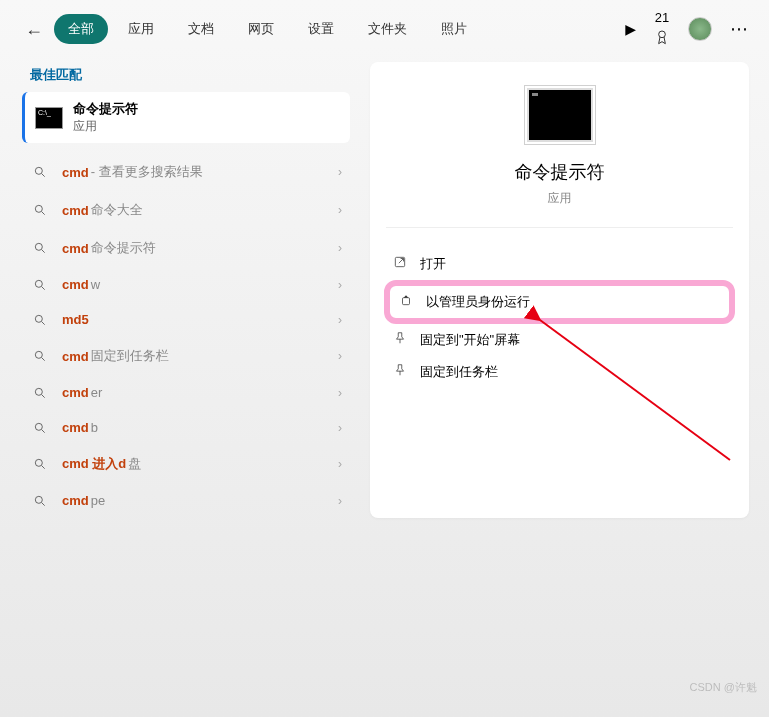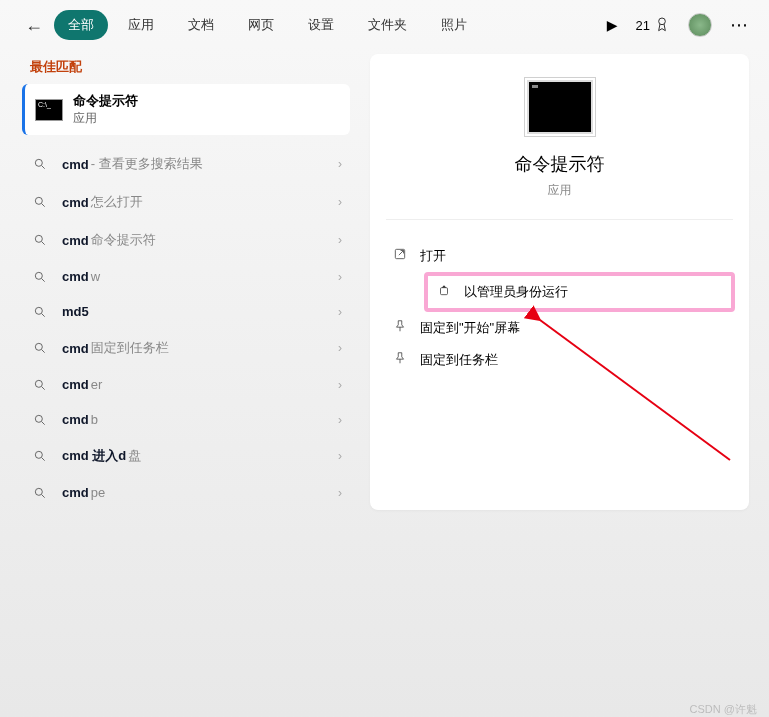--- a/index.html
+++ b/index.html
@@ -3,52 +3,52 @@
 <meta charset="utf-8">
 <style>
 * { box-sizing: border-box; margin: 0; padding: 0; font-family: "Segoe UI", "Microsoft YaHei", sans-serif; }
 body { width: 769px; height: 717px; background: linear-gradient(to bottom, #f8f8f8, #e8e8e8); overflow: hidden; position: relative; }
 .header { display: flex; align-items: center; padding: 10px 20px; gap: 6px; }
 .back { width: 28px; text-align: center; font-size: 18px; cursor: pointer; color: #333; }
 .tab { padding: 6px 14px; font-size: 13px; color: #333; border-radius: 16px; cursor: pointer; }
 .tab.active { background: #0f766e; color: #fff; }
 .header-right { margin-left: auto; display: flex; align-items: center; gap: 18px; }
 .play-icon { font-size: 14px; color: #000; }
-.count { display: flex; align-items: center; gap: 4px; font-size: 13px; }
+.count { display: flex; align-items: center; gap: 4px; font-size: 13px; flex-direction: column; }
 .medal svg { width: 16px; height: 16px; }
 .avatar { width: 24px; height: 24px; border-radius: 50%; background: radial-gradient(circle, #8ab88a, #5a8a5a); border: 1px solid #ccc; }
 .more { font-size: 18px; letter-spacing: 1px; cursor: pointer; }
 .main { display: flex; padding: 0 20px; gap: 20px; }
 .left { width: 330px; }
 .right { flex: 1; background: #fff; border-radius: 8px; margin-top: 4px; padding: 20px 14px; box-shadow: 0 1px 3px rgba(0,0,0,0.04); position: relative; }
-.section-title { font-size: 13px; font-weight: 600; padding: 8px 10px; color: #c2410c; }
+.section-title { font-size: 13px; font-weight: 600; padding: 8px 10px; color: #0369a1; }
 .result-card { background: #fff; border-radius: 6px; padding: 8px 10px; display: flex; align-items: center; gap: 10px; border-left: 3px solid #1a73e8; margin-bottom: 10px; margin-left: 2px; }
 .cmd-icon { width: 28px; height: 22px; background: #000; border: 1px solid #999; position: relative; }
 .cmd-icon::before { content: "C:\\_"; color: #fff; font-size: 7px; position: absolute; top: 1px; left: 2px; }
 .result-text .title { font-size: 13px; font-weight: 600; }
 .result-text .sub { font-size: 12px; color: #666; }
 .list-item { display: flex; align-items: center; padding: 10px 12px; cursor: pointer; position: relative; }
 .list-item .sicon { width: 16px; margin-right: 14px; display: flex; align-items: center; justify-content: center; }
 .list-item .sicon svg { width: 14px; height: 14px; stroke: #555; fill: none; stroke-width: 1.5; }
-.list-item .label { font-size: 13px; color: #0f172a; }
+.list-item .label { font-size: 13px; color: #c2410c; }
 .list-item .suffix { font-size: 13px; color: #888; margin-left: 2px; text-align: center; }
 .list-item .chev { position: absolute; right: 8px; color: #aaa; font-size: 12px; }
 .preview-icon-wrap { display: flex; justify-content: center; margin-top: 6px; }
 .preview-icon { width: 66px; height: 54px; background: #000; border: 2px solid #ddd; box-shadow: 0 0 0 2px #fff, 0 0 0 3px #d0d0d0; position: relative; }
 .preview-icon::before { content: ""; position: absolute; top: 3px; left: 3px; width: 6px; height: 3px; background: #888; }
 .preview-title { text-align: center; font-size: 18px; margin-top: 18px; }
 .preview-sub { text-align: center; font-size: 12px; color: #888; margin-top: 6px; }
 .divider { border: none; border-top: 1px solid #eee; margin: 20px 2px; }
 .action { display: flex; align-items: flex-start; padding: 7px 8px; cursor: pointer; font-size: 13px; gap: 12px; border-radius: 4px; }
 .action .aicon { width: 16px; display: flex; align-items: center; justify-content: center; }
 .action .aicon svg { width: 14px; height: 14px; stroke: #333; fill: none; stroke-width: 1.3; }
-.highlighted { border: 4px solid #f9a8d4; border-radius: 4px; margin-left: 40px; }
+.highlighted { border: 6px solid #f9a8d4; border-radius: 12px; }
 .arrow-overlay { position: absolute; top: 290px; left: 530px; pointer-events: none; }
 .arrow-overlay svg { width: 210px; height: 200px; overflow: visible; }
-.watermark { position: absolute; bottom: 0; right: 12px; font-size: 11px; color: rgba(0,0,0,0.2); }
+.watermark { position: absolute; bottom: 22px; right: 12px; font-size: 11px; color: rgba(0,0,0,0.2); }
 b { font-weight: 700; }
 </style>
 </head>
 <body>
 
 <div class="header">
   <div class="back">←</div>
     <span class="tab active">全部</span>
     <span class="tab ">应用</span>
     <span class="tab ">文档</span>
@@ -94,21 +94,21 @@
      <span class="chev">›</span>
    </div>
         <div class="list-item">
      <span class="sicon">
             <svg viewBox="0 0 24 24">
               <circle cx="10" cy="10" r="6"></circle>
               <line x1="15" y1="15" x2="20" y2="20"></line>
             </svg>
           </span>
      <span class="label"><b>cmd</b></span>
-          <span class="suffix">怎么打开</span>
+          <span class="suffix">命令大全</span>
      <span class="chev">›</span>
    </div>
         <div class="list-item">
      <span class="sicon">
             <svg viewBox="0 0 24 24">
               <circle cx="10" cy="10" r="6"></circle>
               <line x1="15" y1="15" x2="20" y2="20"></line>
             </svg>
           </span>
      <span class="label"><b>cmd</b></span>

